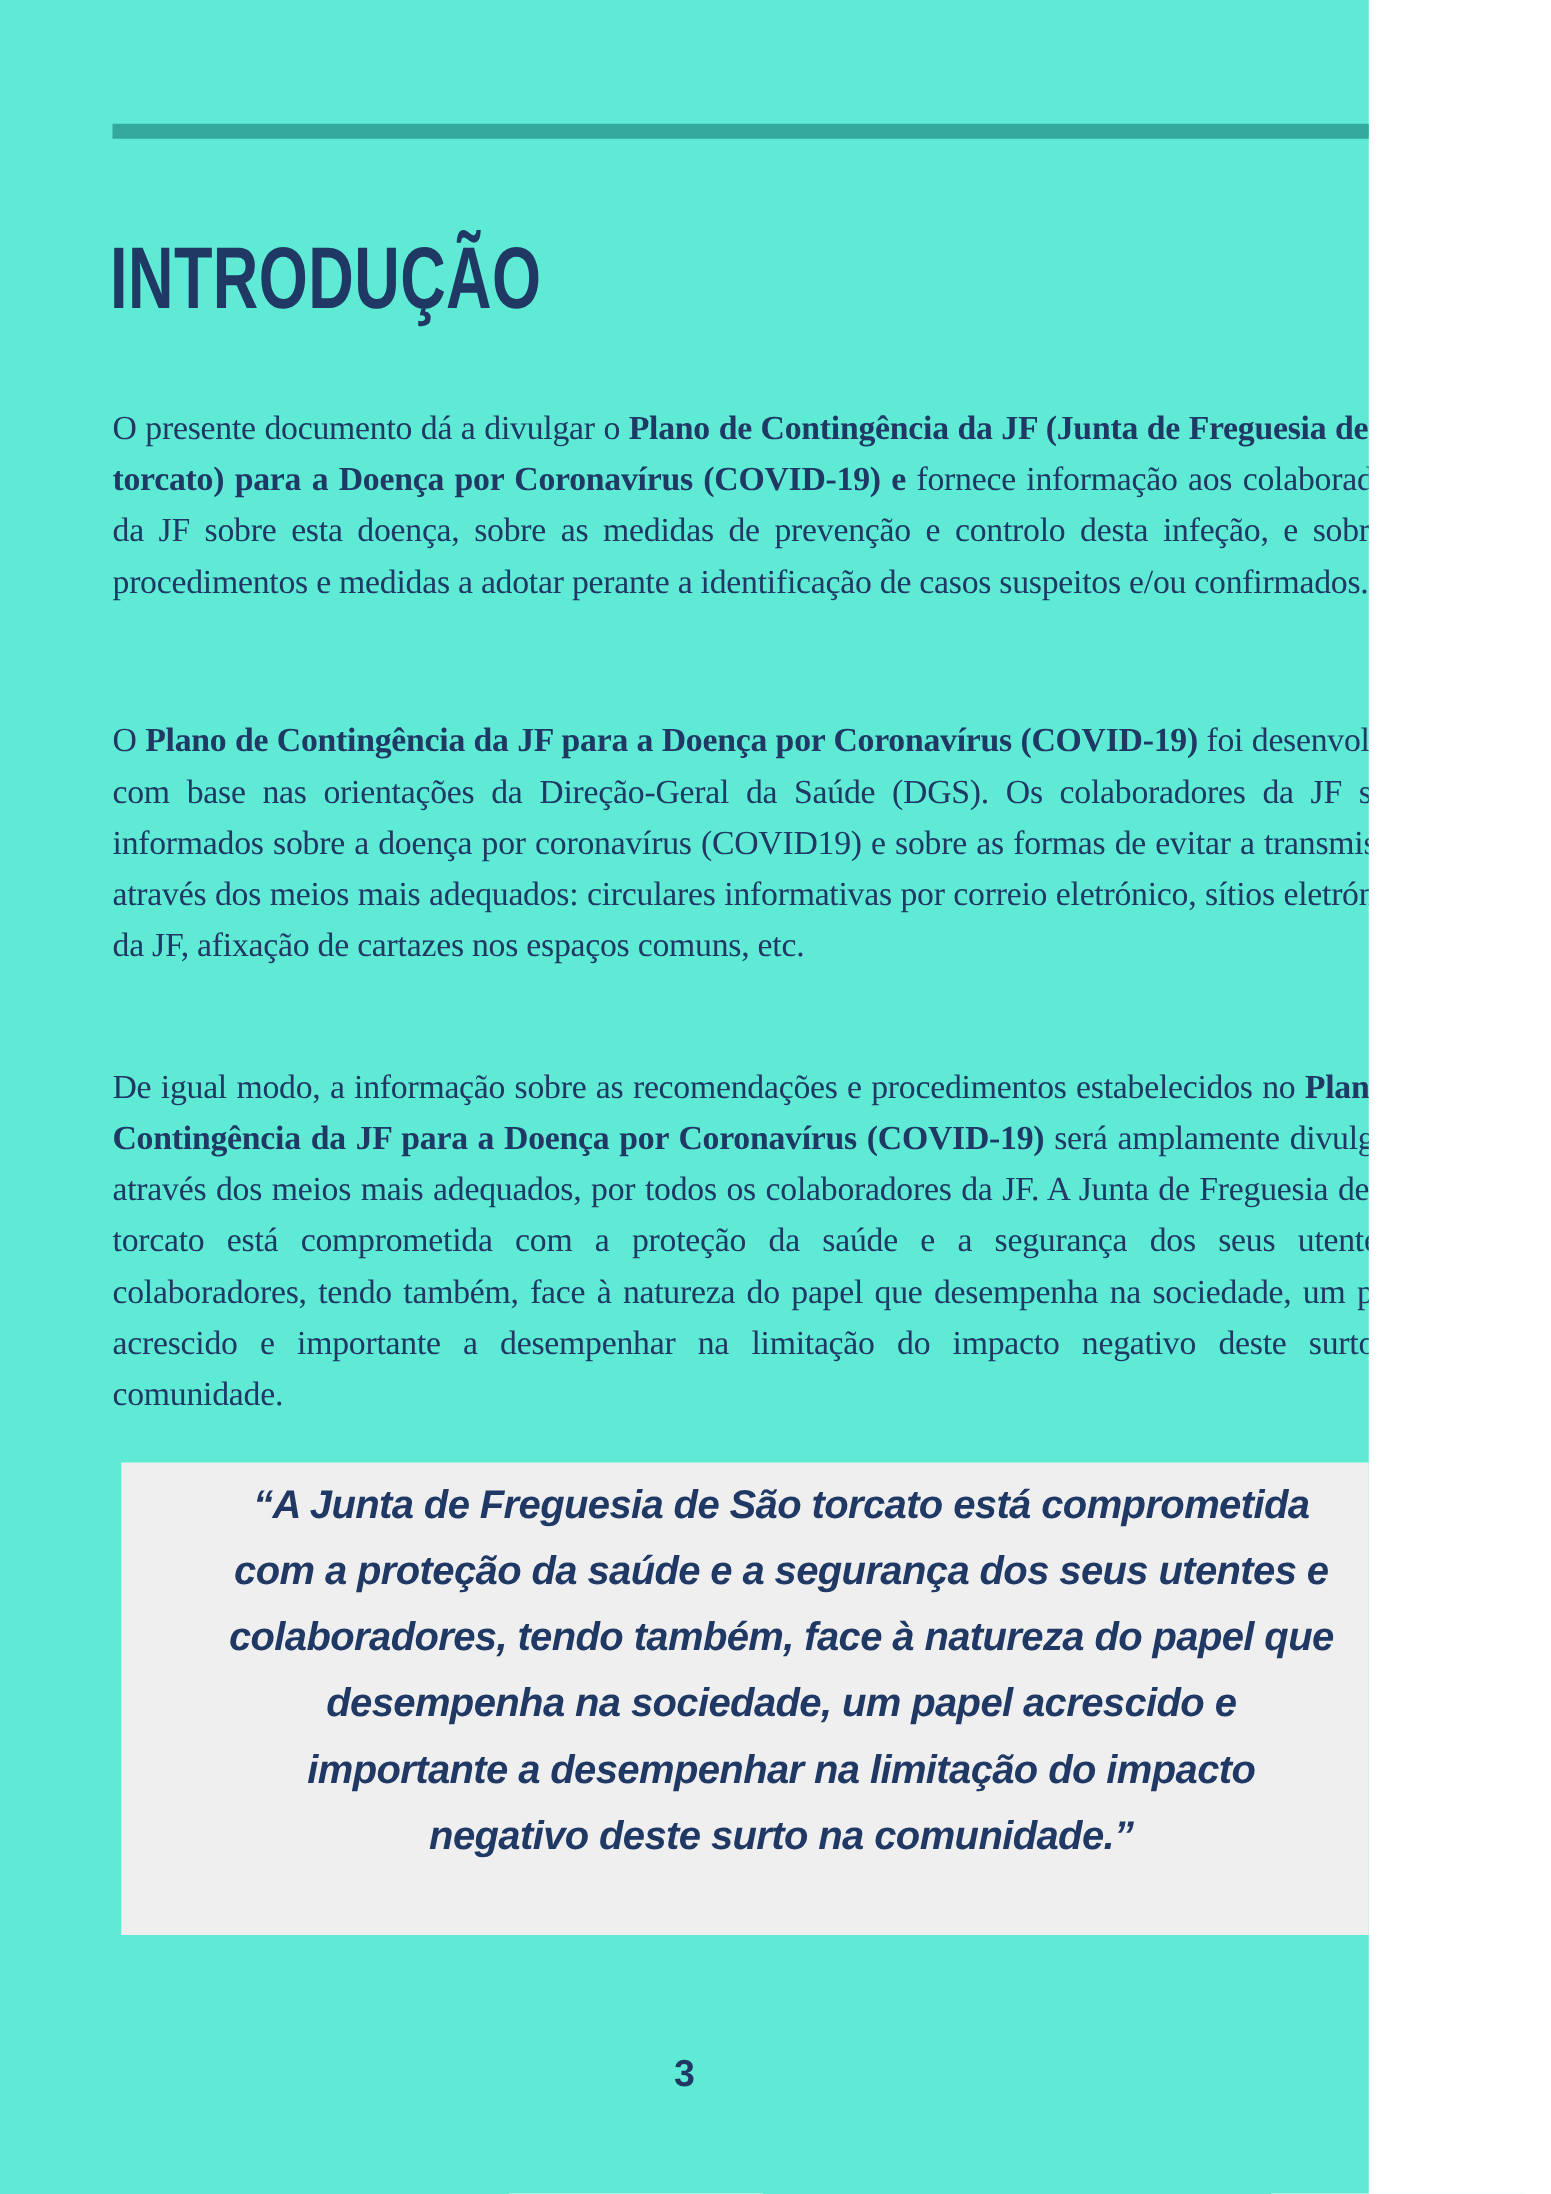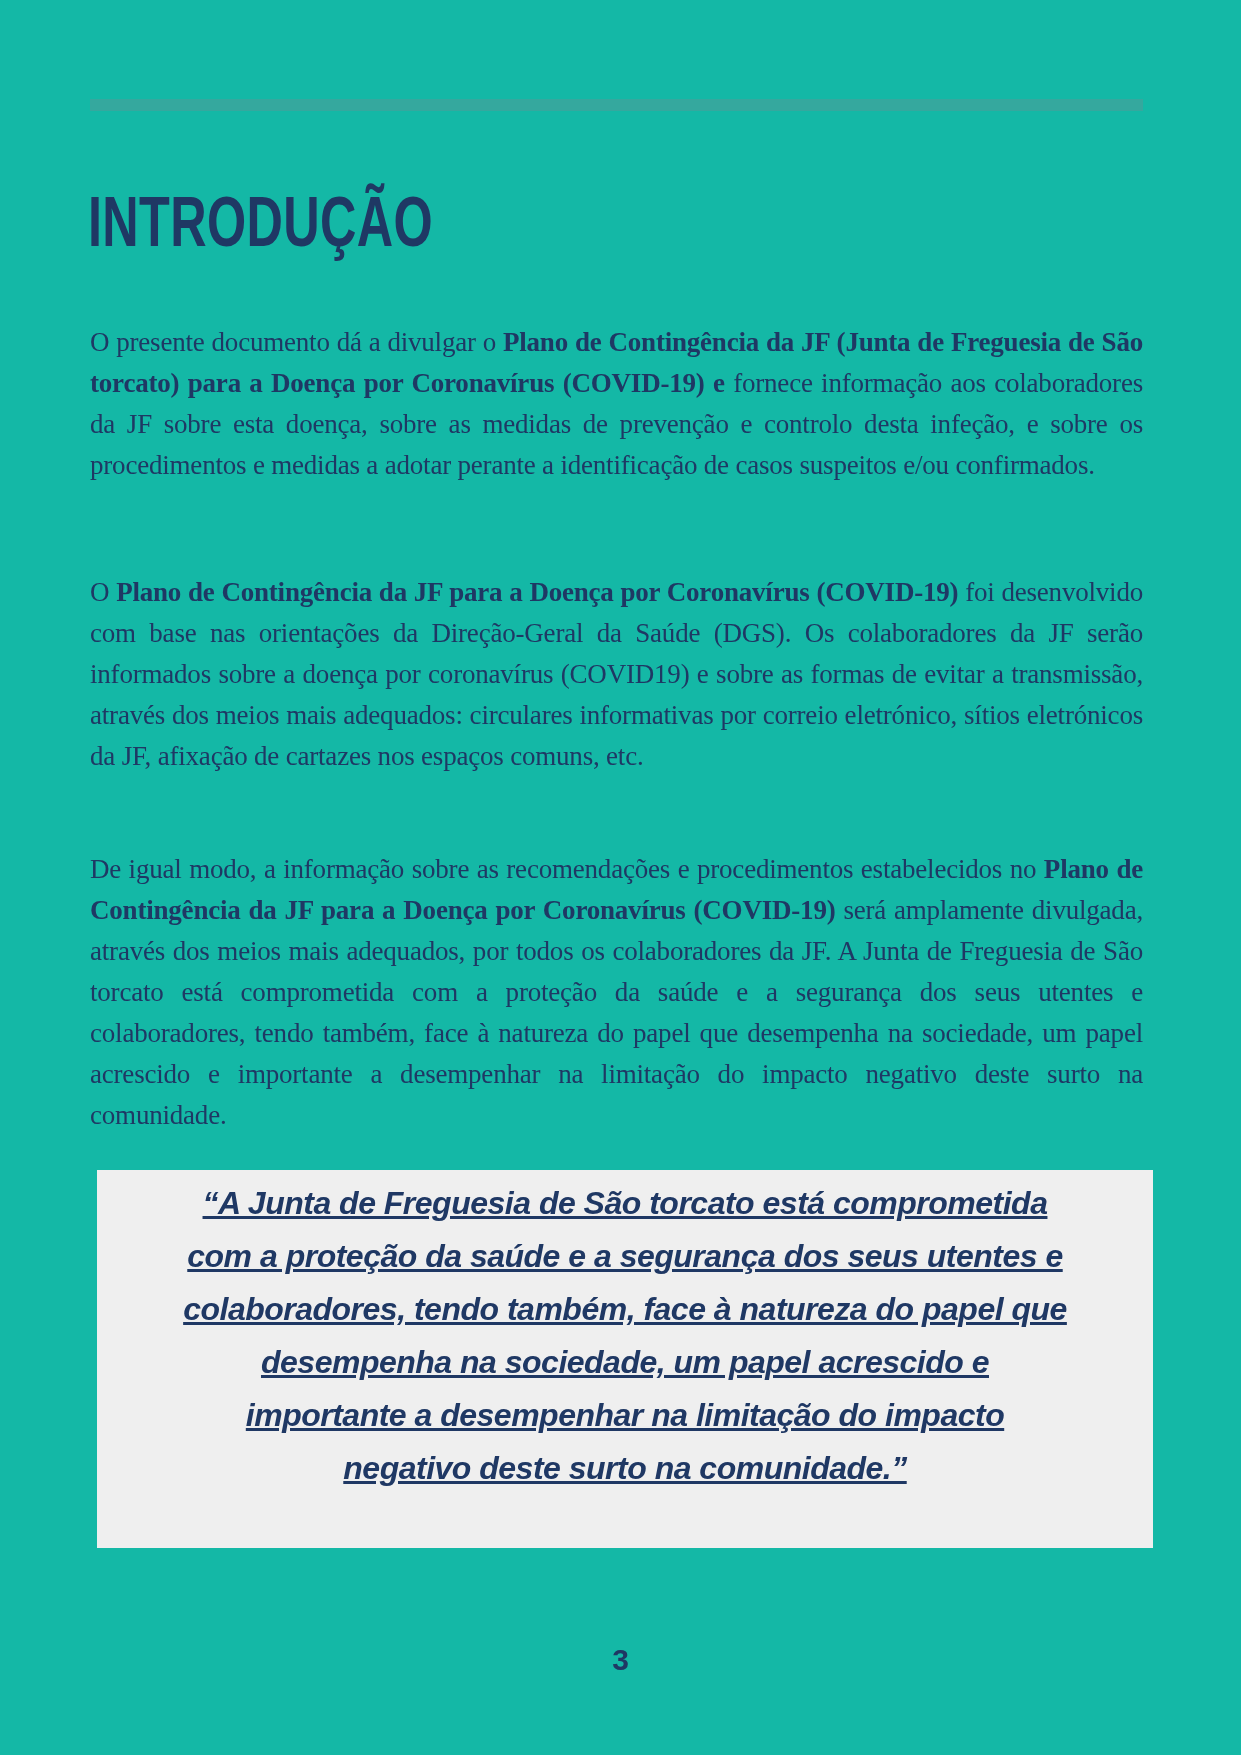--- a/index.html
+++ b/index.html
@@ -2,23 +2,23 @@
 <html lang="pt"><head>
 <meta charset="utf-8">
 <style>
   html, body {
     margin: 0;
     padding: 0;
     background: #ffffff;
   }
   .page {
     position: relative;
-    width: 1241px;
+    width: 1095px;
     height: 1755px;
-    background: #14b8a6;
+    background: #5eead4;
     font-family: "Liberation Sans", "DejaVu Sans", sans-serif;
     color: #1F3864;
     overflow: hidden;
   }
   .accent-bar {
     position: absolute;
     left: 90px;
     top: 99px;
     width: 1053px;
     height: 12px;
@@ -64,21 +64,20 @@
   .quote-text {
     margin: 0;
     padding: 7px 82px 0 82px;
     font-size: 32px;
     line-height: 53px;
     font-weight: bold;
     font-style: italic;
     letter-spacing: -0.5px;
     text-align: center;
     color: #1F3864;
-    text-decoration: underline;
   }
   .page-number {
     position: absolute;
     left: 0;
     right: 0;
     top: 1643px;
     text-align: center;
     font-size: 30px;
     font-weight: bold;
     color: #1F3864;

